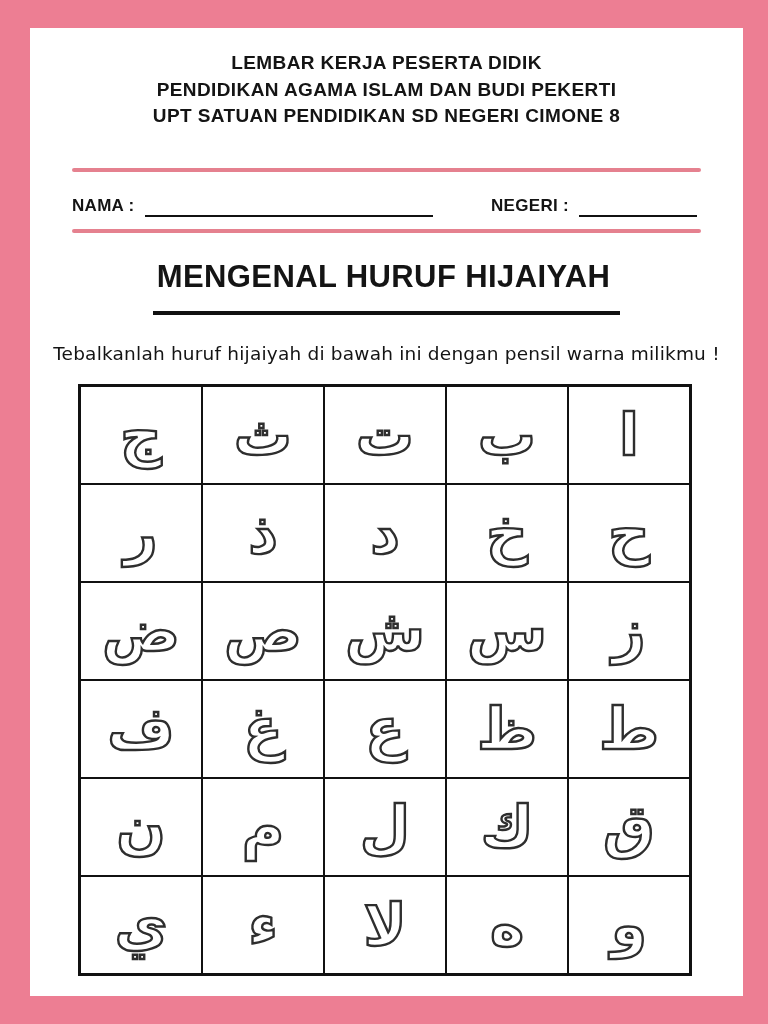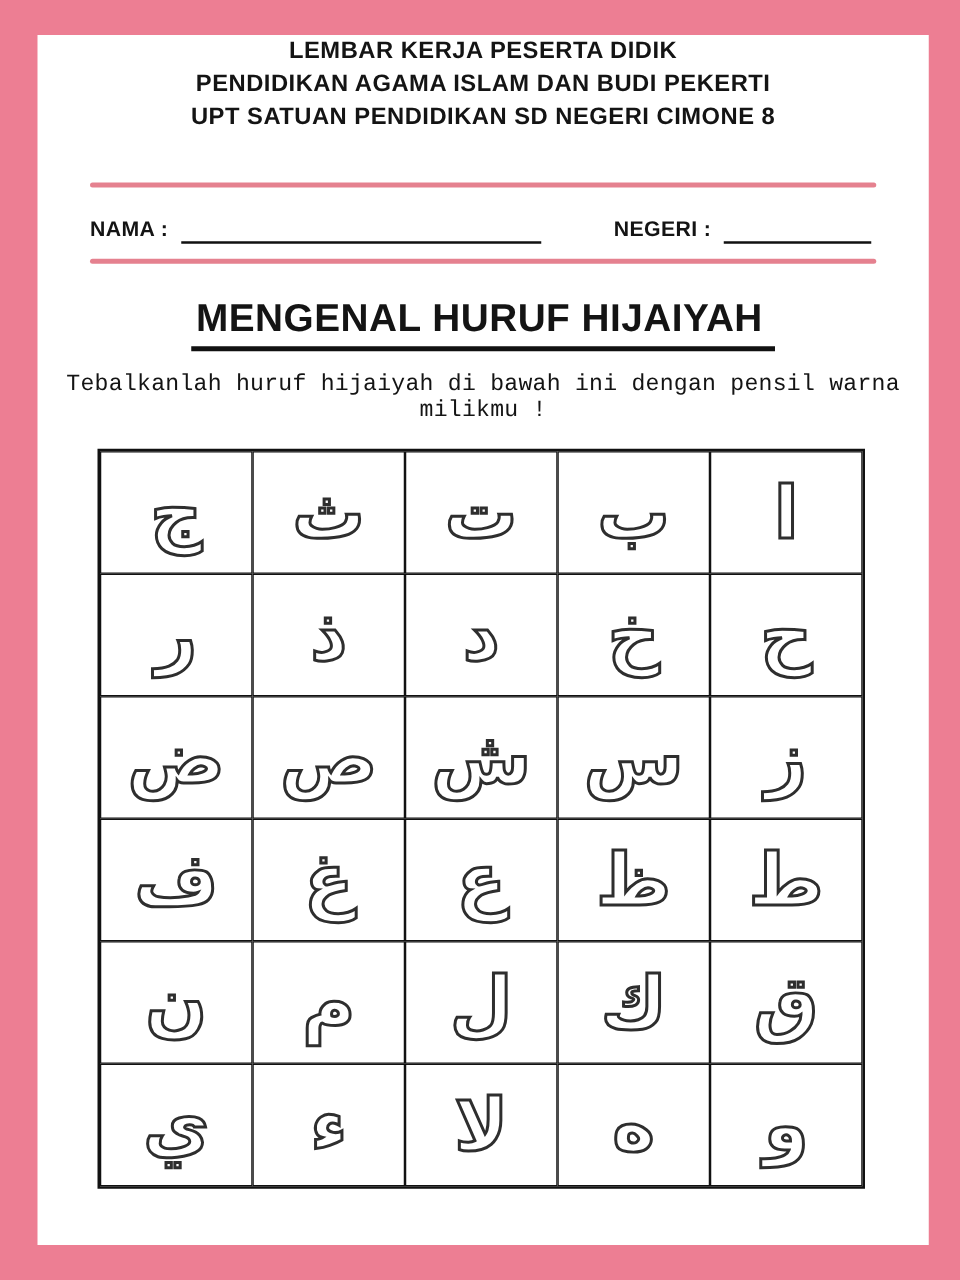--- a/index.html
+++ b/index.html
@@ -13,21 +13,21 @@
     width:768px;height:1024px;position:relative;
     background:var(--pink);
     font-family:"DejaVu Sans",sans-serif;
     color:var(--ink);
   }
   .sheet{
     position:absolute;left:30px;top:28px;right:25px;bottom:28px;
     background:#ffffff;overflow:hidden;
   }
   .header{
-    text-align:center;
+    margin-top:22px;text-align:center;
     font-family:"Liberation Sans",sans-serif;
     font-weight:bold;font-size:19px;line-height:1.4;
     letter-spacing:.4px;
   }
   .rule{height:4px;background:var(--rule);margin:0 42px;border-radius:2px;}
   .rule-1{margin-top:38px;}
   .rule-2{margin-top:12px;}
   .identity{
     display:flex;align-items:flex-end;
     margin:24px 46px 0 42px;
@@ -38,25 +38,25 @@
   .blank{border-bottom:2.5px solid #111;height:20px;}
   .blank-name{width:288px;margin-left:10px;}
   .blank-class{width:118px;margin-left:10px;}
   .spacer{flex:1;}
   .title-wrap{text-align:center;margin-top:26px;}
   .title{
     display:inline-block;
     font-family:"Liberation Sans",sans-serif;
     font-weight:bold;font-size:31px;letter-spacing:.4px;
     border-bottom:4px solid #111;
-    padding:0 10px 4px 4px;
+    padding:0 10px 16px 4px;
   }
   .instruction{
-    text-align:center;margin-top:16px;
-    font-size:18.5px;letter-spacing:.2px;font-family:Liberation Mono, monospace;
+    text-align:center;margin-top:28px;
+    font-size:18.5px;letter-spacing:.2px;
   }
   .grid{
     direction:rtl;
     display:grid;
     grid-template-columns:repeat(5,1fr);
     grid-auto-rows:98px;
     width:614px;margin:20px 0 0 48px;
     border:2px solid #111;
     background:#fff;
   }

